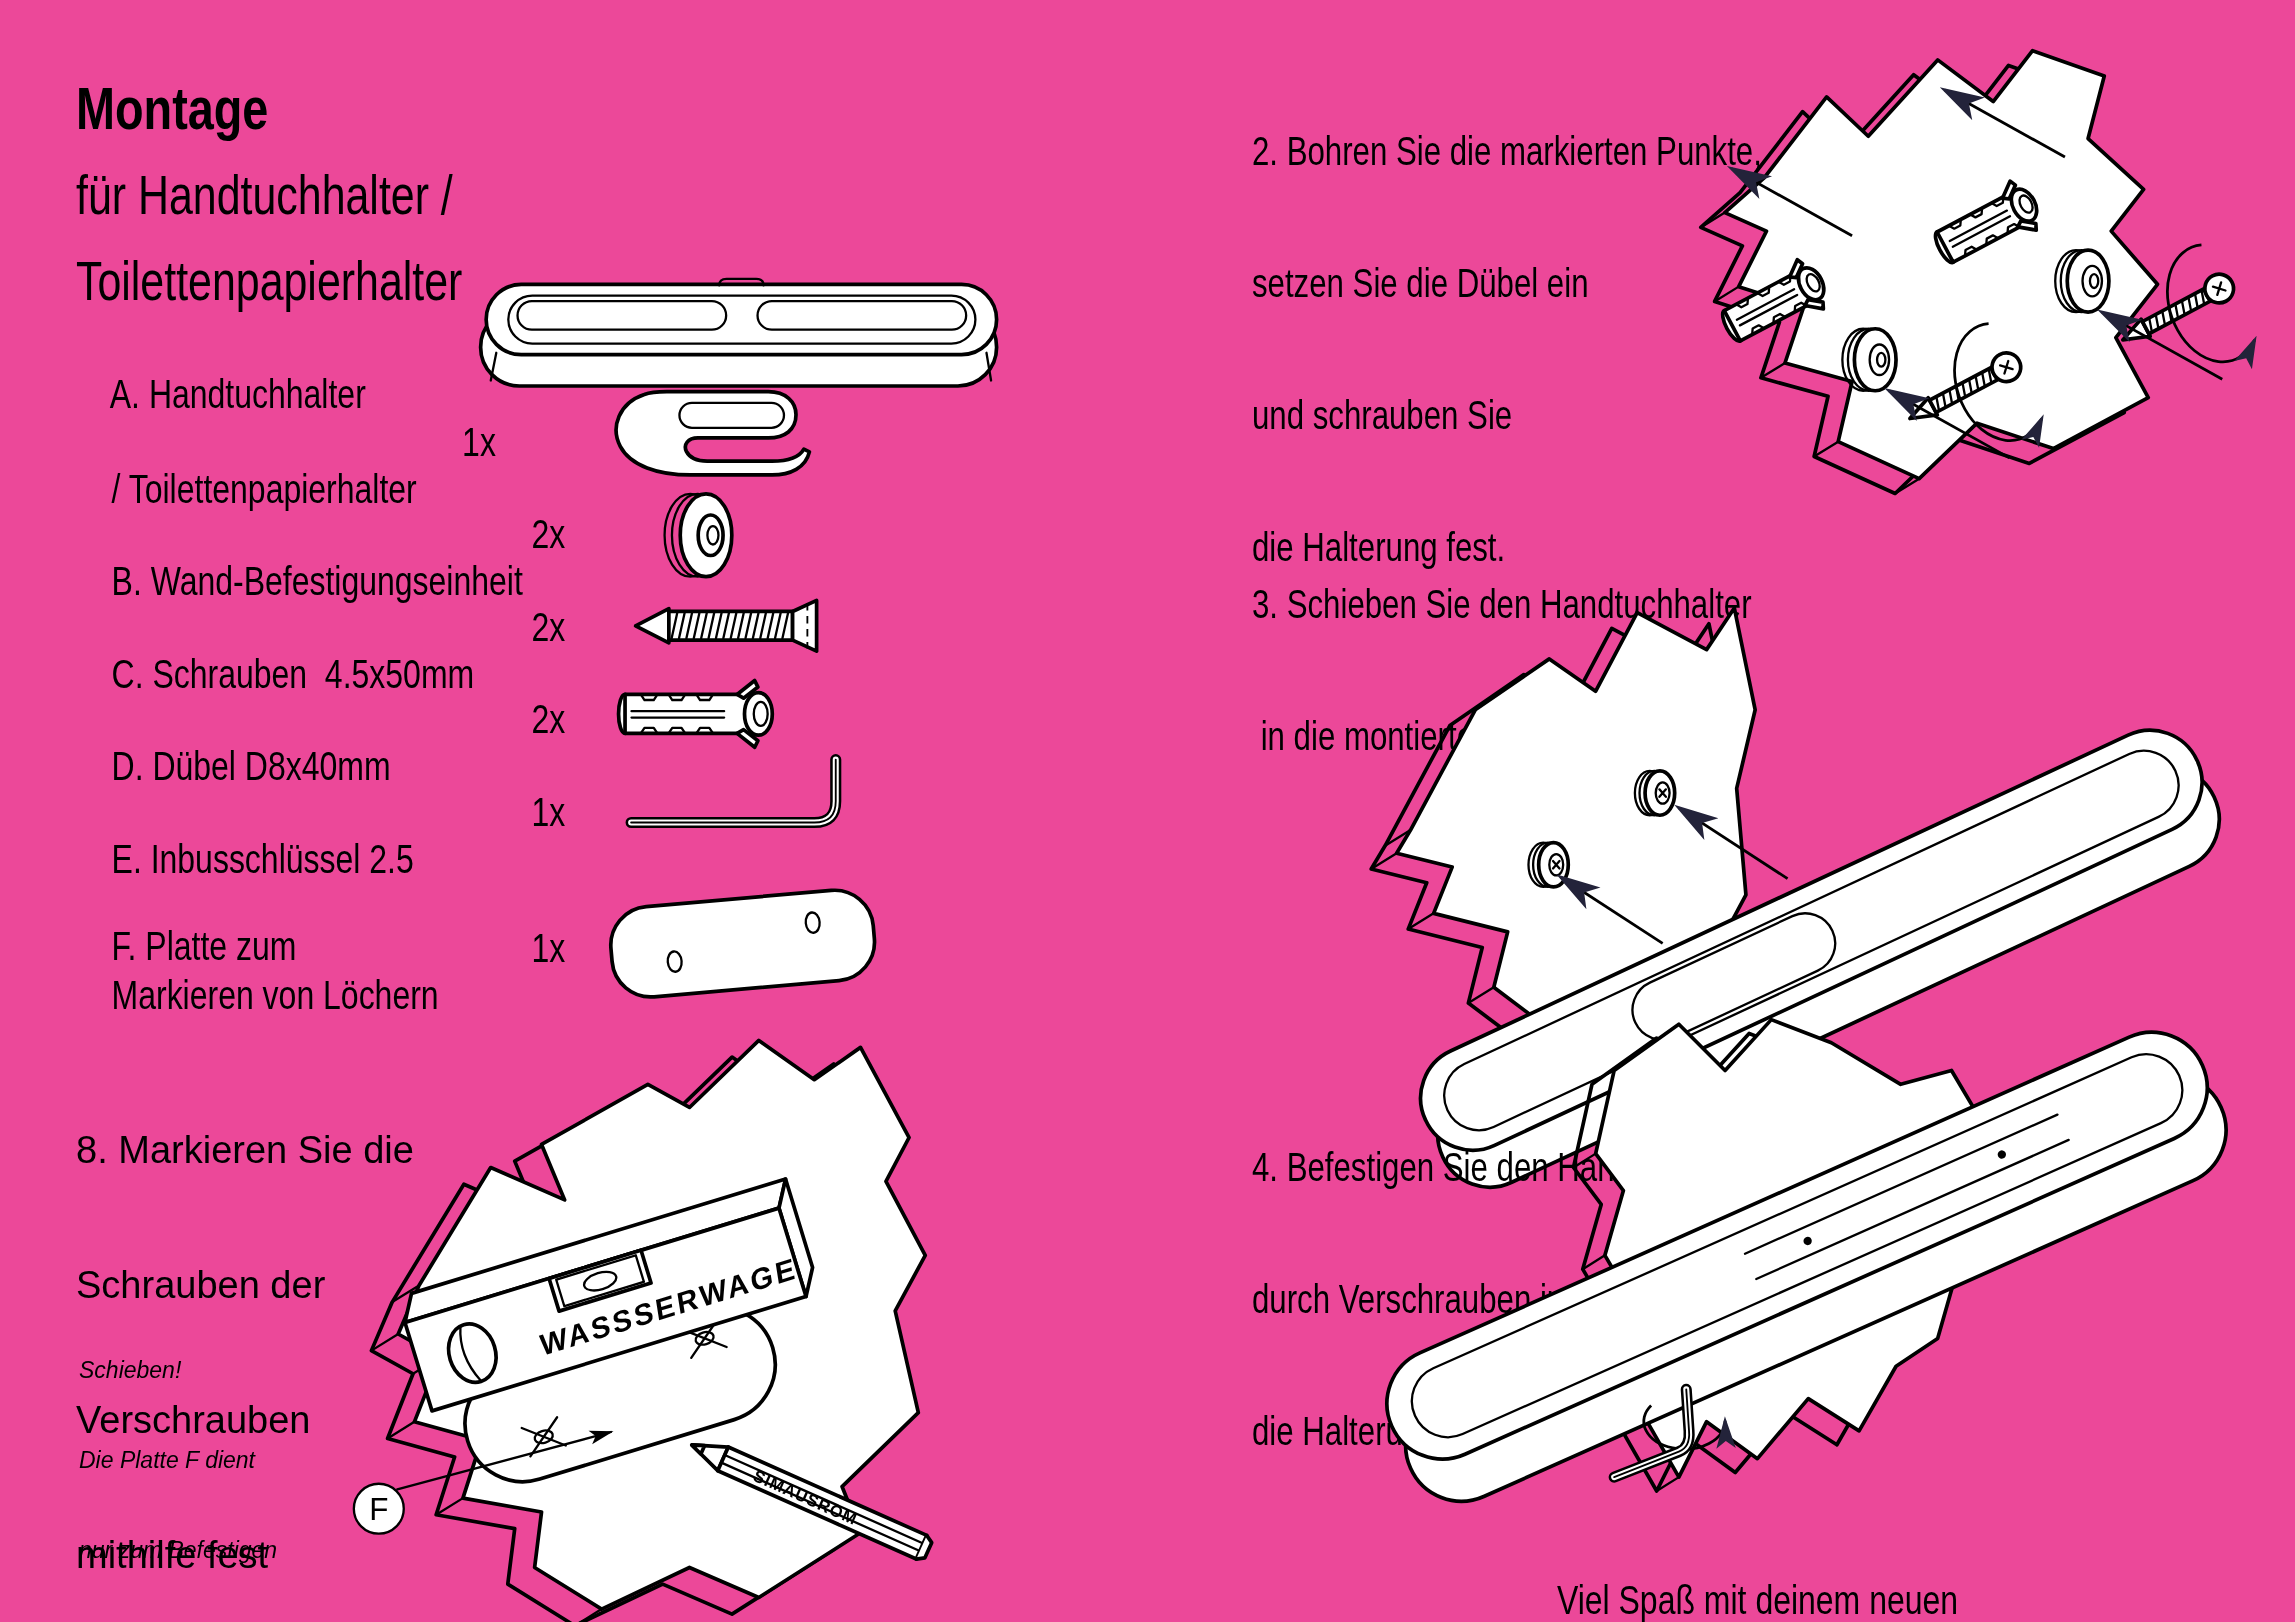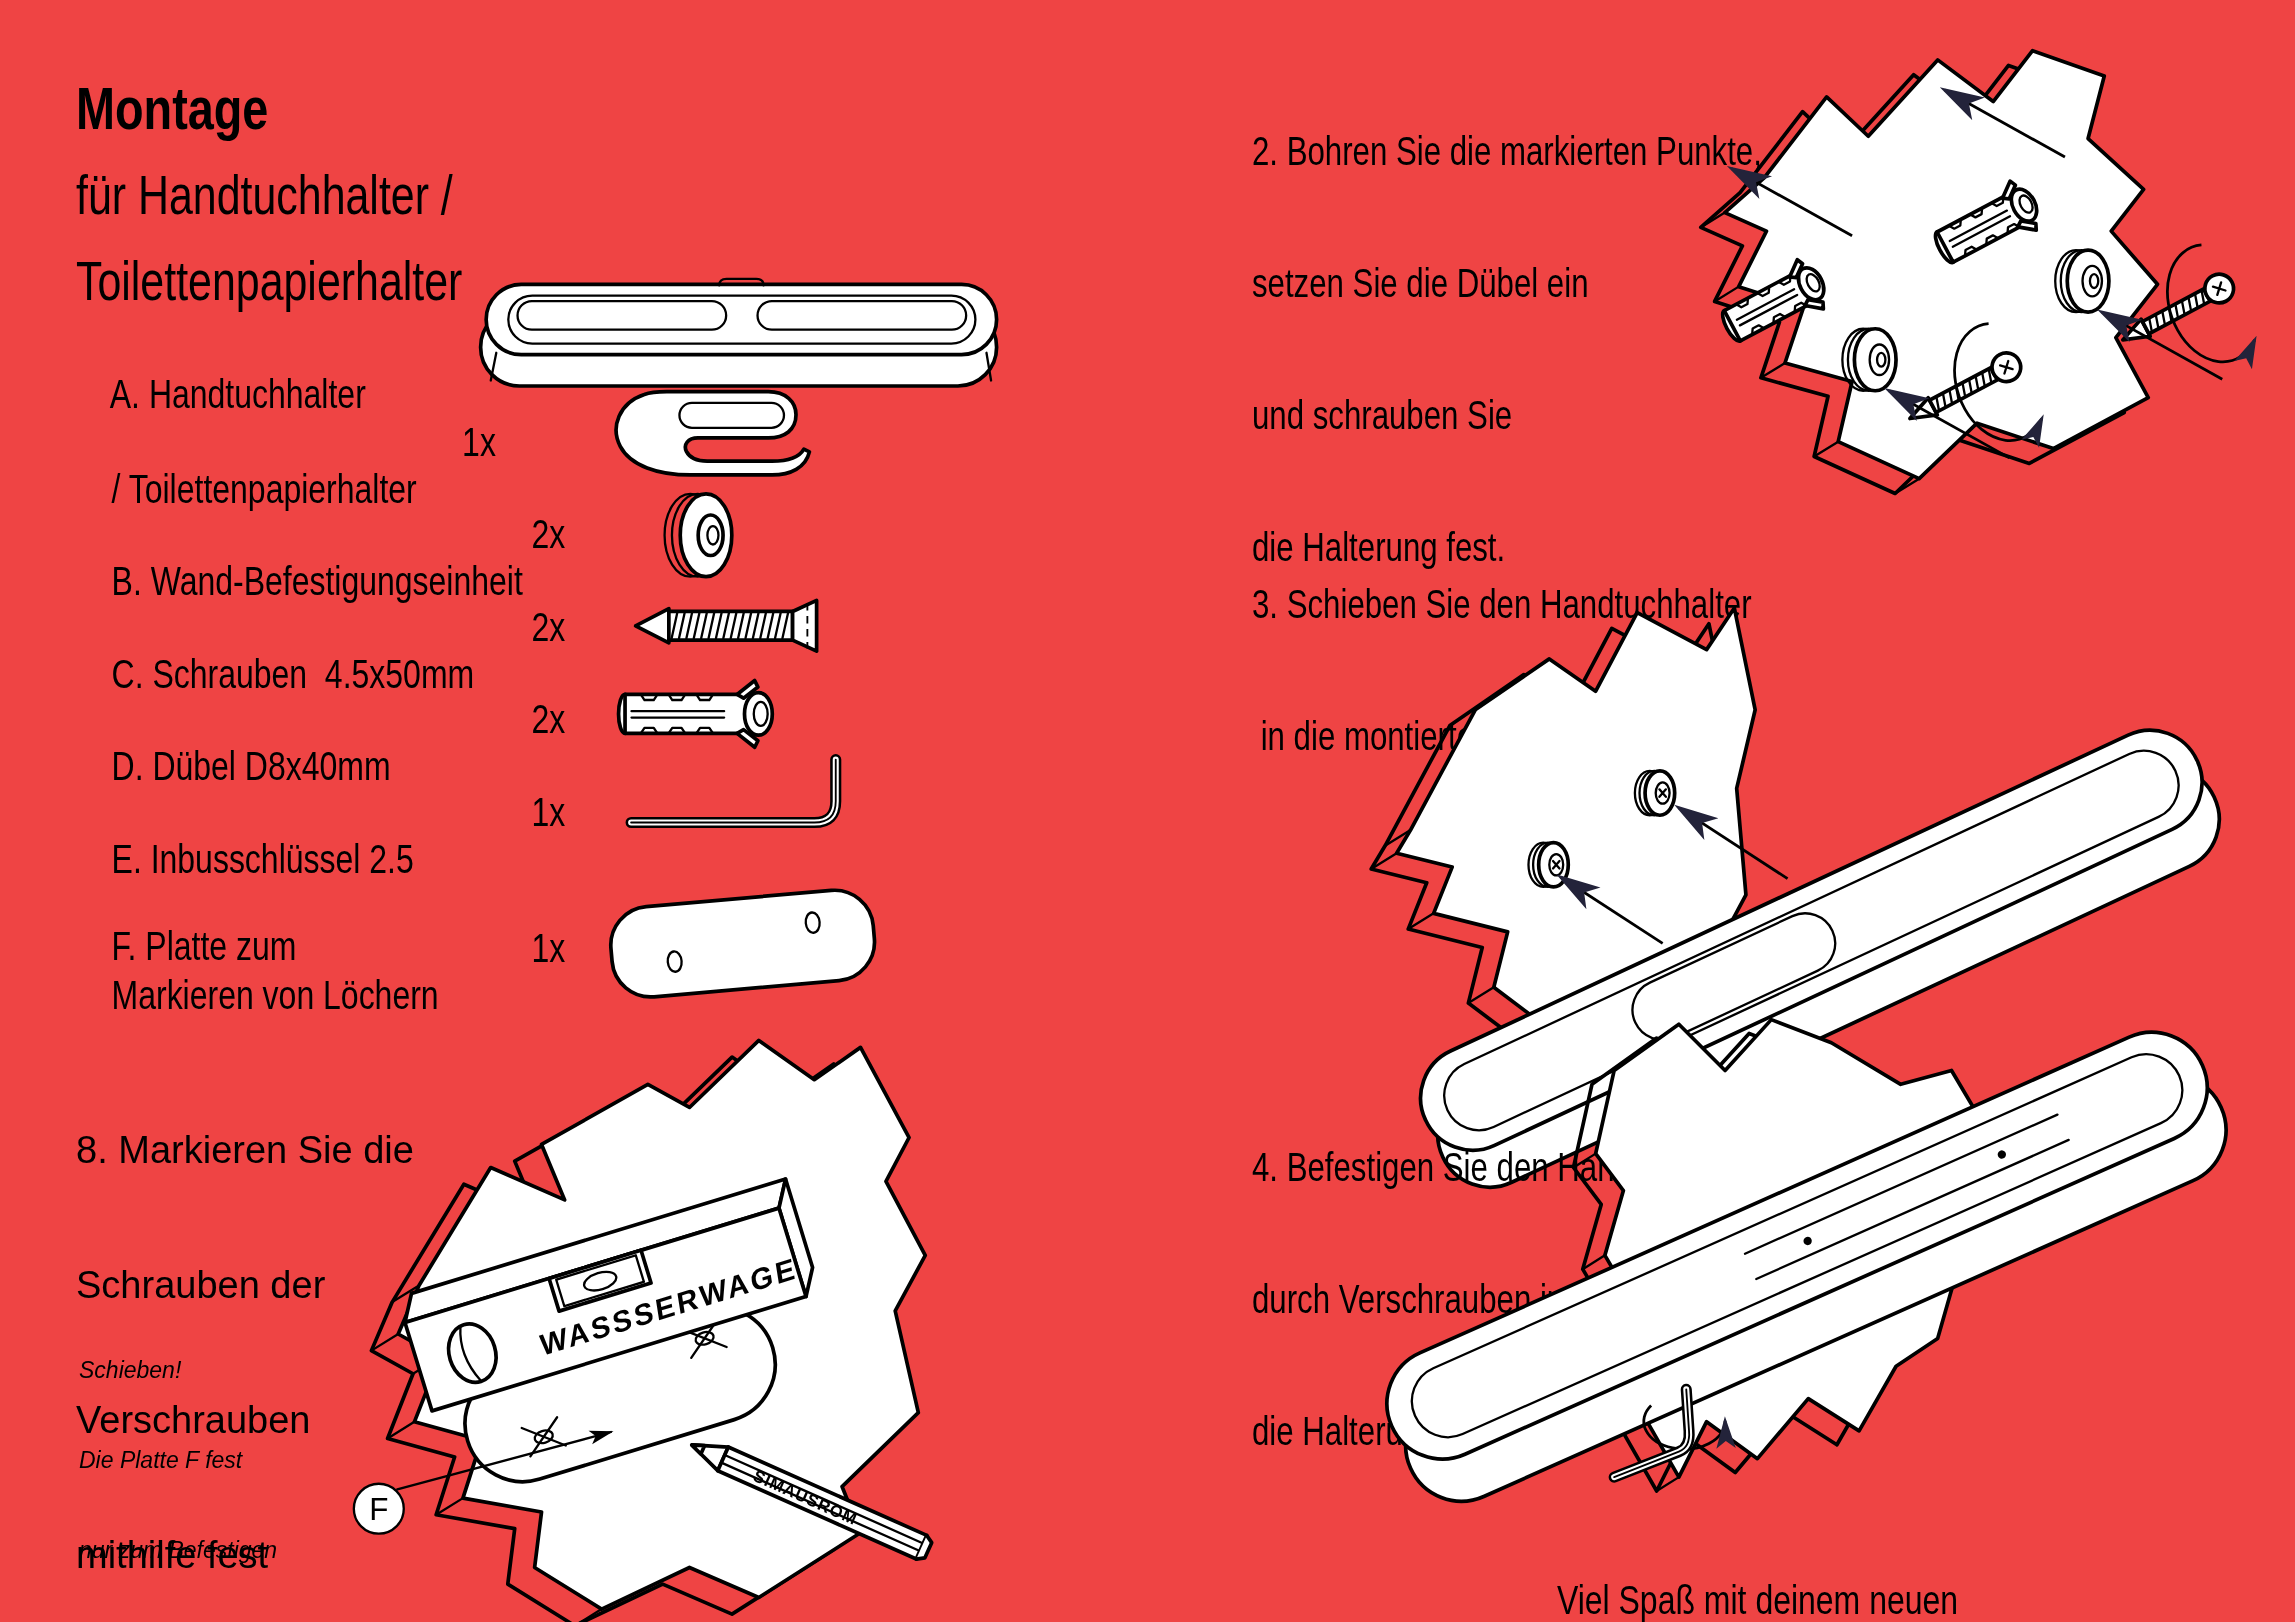--- a/index.html
+++ b/index.html
@@ -1,16 +1,16 @@
 <!DOCTYPE html>
 <html style="font-size:7.4px"><head>
 <meta charset="utf-8">
 <style>
   html,body{margin:0;padding:0;background:#888;}
-  #page{position:relative;width:2295px;height:1623px;background:#ef4444;overflow:hidden;
+  #page{position:relative;width:2295px;height:1623px;background:#ec4899;overflow:hidden;
         font-family:"Liberation Sans",sans-serif;color:#000;}
   .t{position:absolute;white-space:pre;color:#000;}
   .cond{transform:scaleX(0.78);transform-origin:0 0;}
   .condc{transform:scaleX(0.78);transform-origin:50% 0;}
   .title1{font-size:60px;font-weight:700;line-height:69px;}
   .title2{font-size:55px;font-weight:400;line-height:68px;}
   .prow{font-size:41px;}
   .qty{position:absolute;top:0;}
   .stepTxt{font-size:40px;line-height:44px;}
   .step1Txt{font-size:38px;line-height:45px;}
@@ -150,21 +150,21 @@
   <div class="t step1Txt" style="left:76px;top:1038px;">
     <div>8. Markieren Sie die</div>
     <div>Schrauben der</div>
     <div>Verschrauben</div>
     <div>mithilfe fest</div>
     
   </div>
 
   <div class="t warnTxt" style="left:79px;top:1295px;">
     <div>Schieben!</div>
-    <div>Die Platte F fest</div>
+    <div>Die Platte F dient</div>
     <div>nur zum Befestigen</div>
     <div> der Löcher!</div>
   </div>
 
   <svg style="left:324px;top:1015px;" width="620" height="601" viewBox="0 0 1340 1300">
     <g>
       <polygon class="ln" transform="translate(-58,36)" points="205,585 360,330 520,400 470,280 700,150 790,200 940,55 1060,140 1160,70 1265,265 1215,360 1300,520 1235,640 1285,860 1120,1020 1160,1120 940,1260 790,1195 600,1285 455,1195 470,1075 300,1045 340,920 195,880 250,740 160,690"></polygon>
       <line x1="205" y1="585" x2="147" y2="621" class="ln2"></line>
       <line x1="160" y1="690" x2="102" y2="726" class="ln2"></line>
       <line x1="250" y1="740" x2="192" y2="776" class="ln2"></line>

